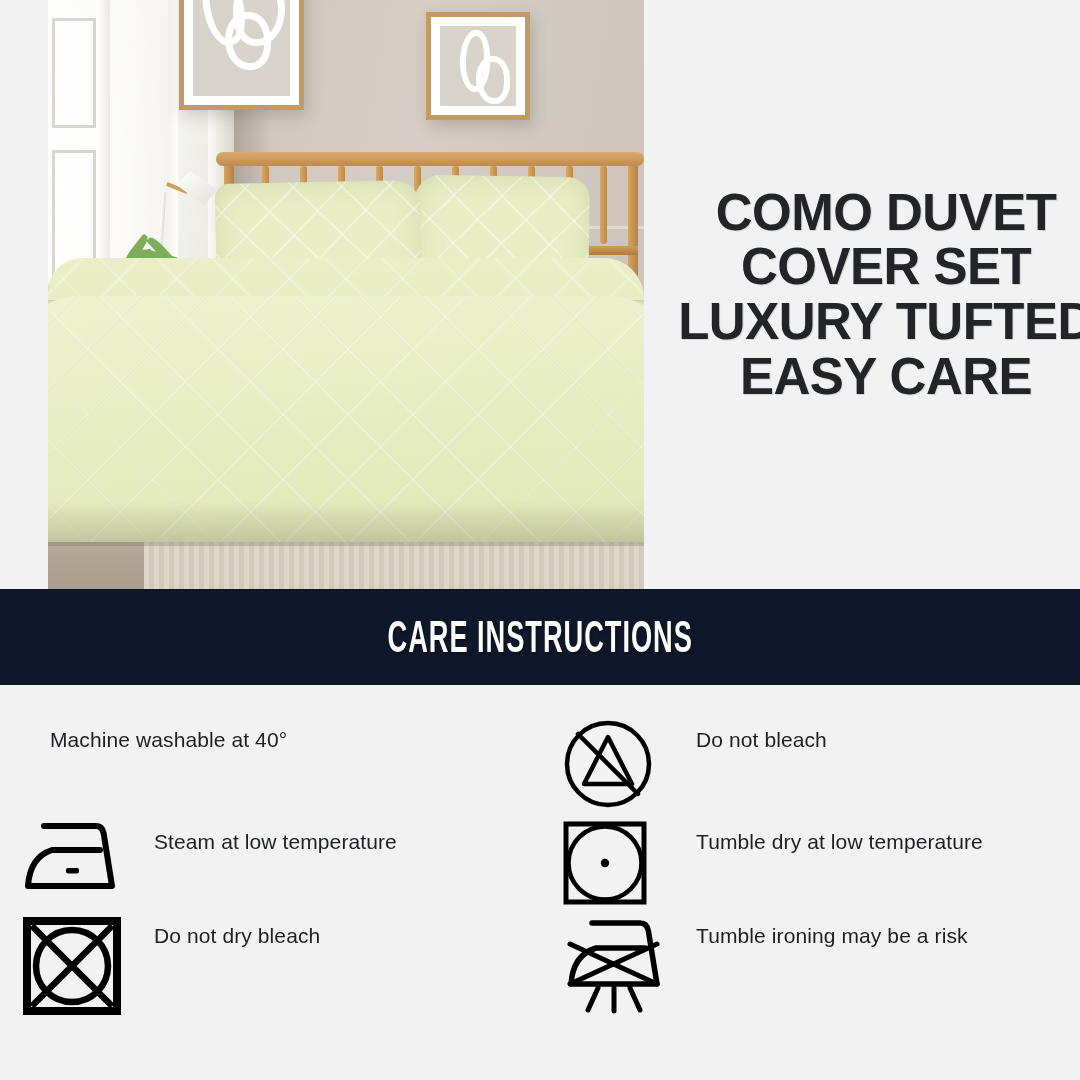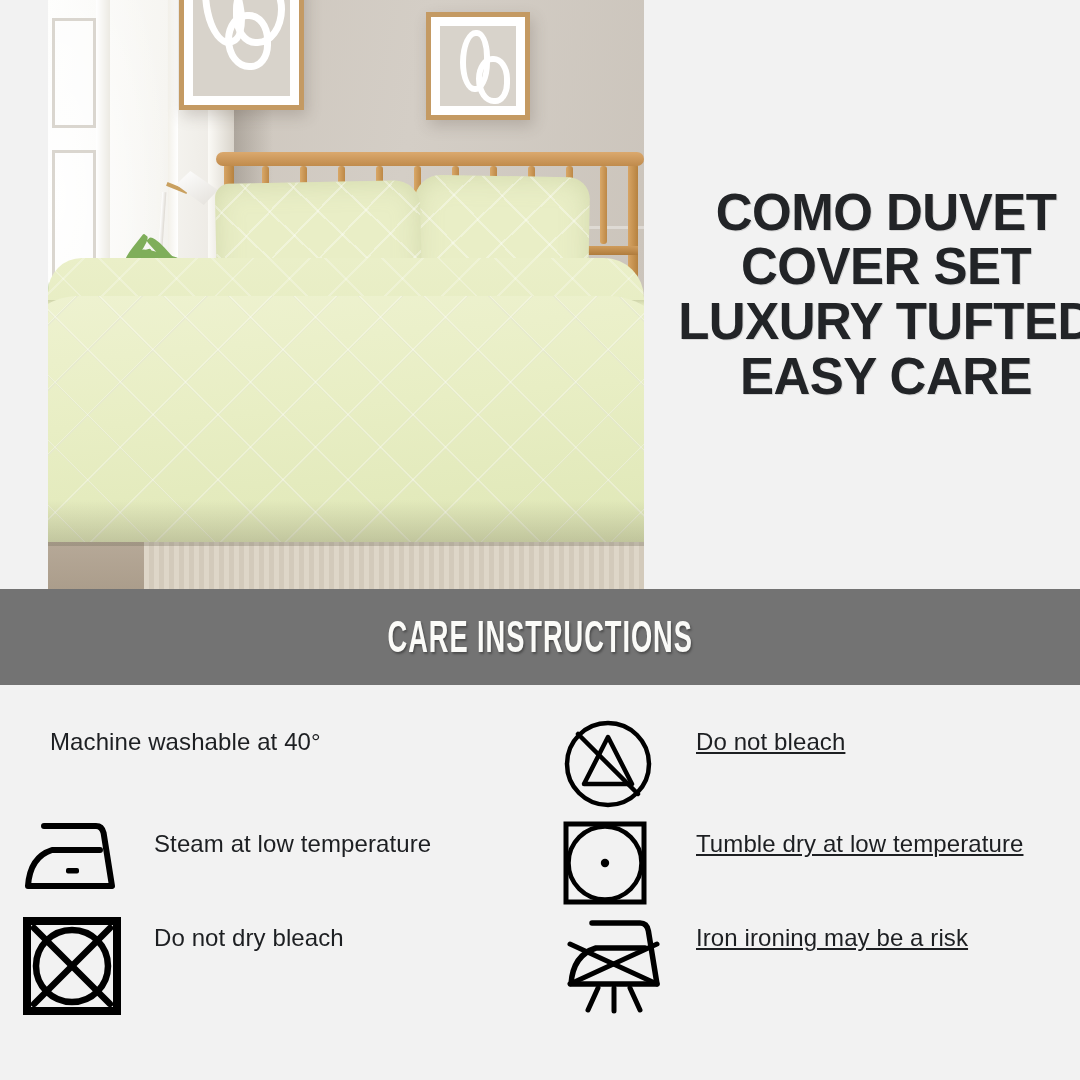--- a/index.html
+++ b/index.html
@@ -132,48 +132,48 @@
   .title-text {
       font-family:"Liberation Sans", sans-serif;
       font-weight:bold; font-size:51px; line-height:1.07;
       letter-spacing:-0.5px; color:#222427; text-align:center;
       text-transform:uppercase; padding:0 10px;
       text-shadow:1px 1px 0 rgba(0,0,0,.12);
   }
 
   
   .care-band { position:absolute; left:0; top:589px; width:1080px; height:96px;
-      background:#737373; display:flex; align-items:center; justify-content:center; }
+      background:#0f172a; display:flex; align-items:center; justify-content:center; }
   .care-band-title {
       color:#fbfbf8; font-size:44px; font-weight:bold;
       letter-spacing:1.5px; text-transform:uppercase;
       transform:scaleX(.62); transform-origin:center;
       white-space:nowrap;
       text-shadow:2px 2px 3px rgba(0,0,0,.35);
   }
 
   
   .grid { position:absolute; left:0; top:690px; width:1080px; height:390px;
       display:grid; grid-template-columns:540px 540px; grid-template-rows:108px 100px 130px;
       padding:0; }
   .cell { display:flex; align-items:flex-start; }
   .cell-l { padding-left:22px; }
   .icon-box { width:104px; min-width:104px; display:flex; align-items:center; justify-content:flex-start; }
-  .cell-label { font-size:24px; color:#1d1f22; line-height:1.32; padding-top:6px;
+  .cell-label { font-size:21px; color:#1d1f22; line-height:1.32; padding-top:6px;
       letter-spacing:.1px; font-family:"Liberation Sans", sans-serif; }
 
   
   .r1 { margin-top:28px; }
   .r2 { margin-top:22px; }
   .r3 { margin-top:18px; }
   .r1lab { margin-top:30px; }
   .r2lab { margin-top:24px; }
   .r3lab { margin-top:18px; }
   .lab-pad-l { padding-left:28px; }
-  .lab-pad-r { padding-left:30px;text-decoration:underline; }
+  .lab-pad-r { padding-left:30px; }
 
   svg { display:block; overflow:visible; }
 </style>
 </head>
 <body>
 
 <div id="page">
 
   <div class="top">
 
@@ -318,17 +318,17 @@
       <div class="icon-box r3">
         <svg width="104" height="100" viewBox="0 0 104 100">
           <path d="M30 7 L78 7 Q85 7 86.4 15 L95 68 L9 68 Q11 39 34 32 L83 32" fill="none" stroke="#000" stroke-width="5.5" stroke-linecap="round" stroke-linejoin="round"></path>
           <line x1="8" y1="28" x2="95" y2="68" stroke="#000" stroke-width="5" stroke-linecap="round"></line>
           <line x1="95" y1="28" x2="8" y2="68" stroke="#000" stroke-width="5" stroke-linecap="round"></line>
           <line x1="36" y1="72" x2="26" y2="94" stroke="#000" stroke-width="5" stroke-linecap="round"></line>
           <line x1="52" y1="72" x2="52" y2="95" stroke="#000" stroke-width="5" stroke-linecap="round"></line>
           <line x1="68" y1="72" x2="78" y2="94" stroke="#000" stroke-width="5" stroke-linecap="round"></line>
         </svg>
       </div>
-      <div class="cell-label r3lab lab-pad-r">Iron ironing may be a risk</div>
+      <div class="cell-label r3lab lab-pad-r">Tumble ironing may be a risk</div>
     </div>
 
   </div>
 </div>
 
 </body></html>

